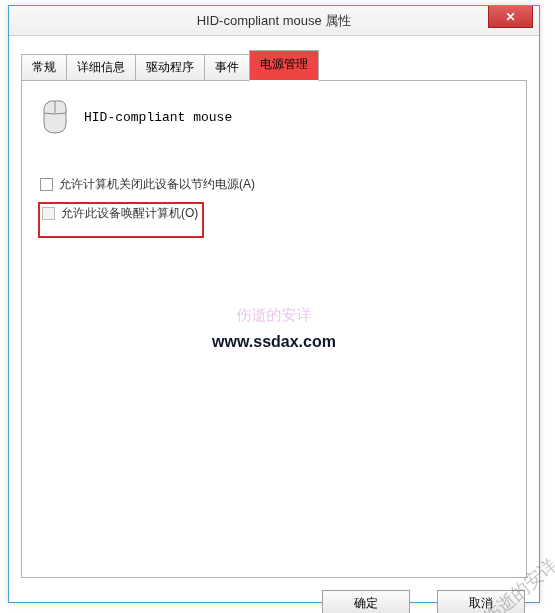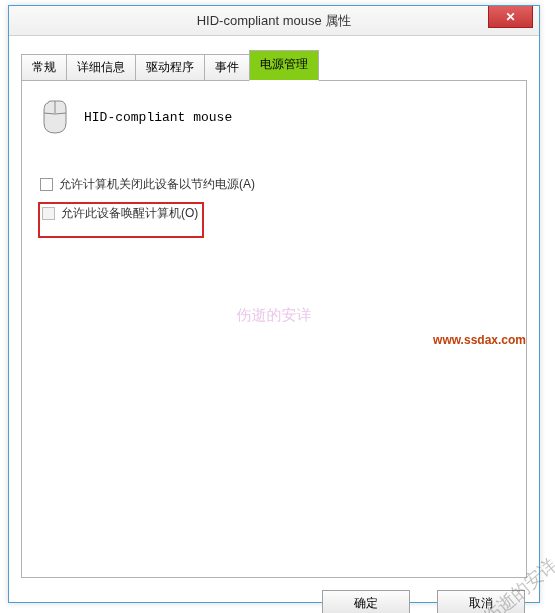--- a/index.html
+++ b/index.html
@@ -72,21 +72,21 @@
       border-bottom: 1px solid #b2b2b2;
       background: linear-gradient(to bottom,#fdfdfd,#ececec);
       margin-right: -1px;
       margin-top: 4px;
       font-size: 12px;
       cursor: pointer;
       position: relative;
       z-index: 1;
     }
     .tab.active {
-      background: #84cc16;
+      background: #ef4444;
       border-bottom: 1px solid #fff;
       margin-top: 0;
       padding-top: 5px;
       padding-bottom: 5px;
       z-index: 2;
     }
     .content {
       margin: 0 12px 12px 12px;
       border: 1px solid #b2b2b2;
       border-top: none;
@@ -144,23 +144,23 @@
       text-align: center;
       color: #d080d0;
       opacity: 0.45;
       font-size: 15px;
     }
     .watermark2 {
       position: absolute;
       top: 252px;
       left: 0;
       right: 0;
-      text-align: right;
-      color: #c2410c;
-      font-size: 12px;
+      text-align: center;
+      color: #0f172a;
+      font-size: 16px;
       font-weight: bold;
     }
     .watermark3 {
       position: absolute;
       right: -10px;
       bottom: 10px;
       color: #555;
       opacity: 0.35;
       font-size: 18px;
       transform: rotate(-40deg);

